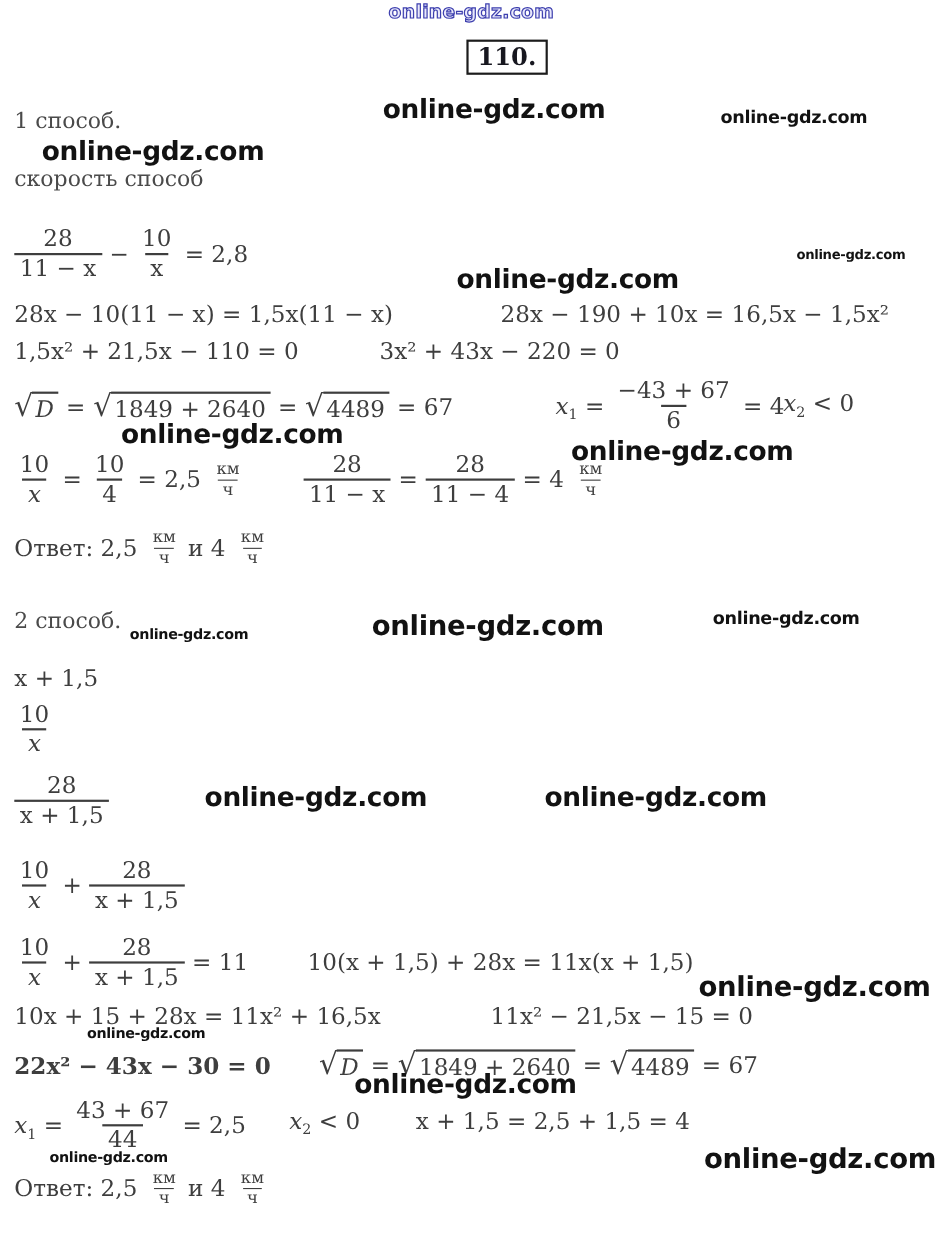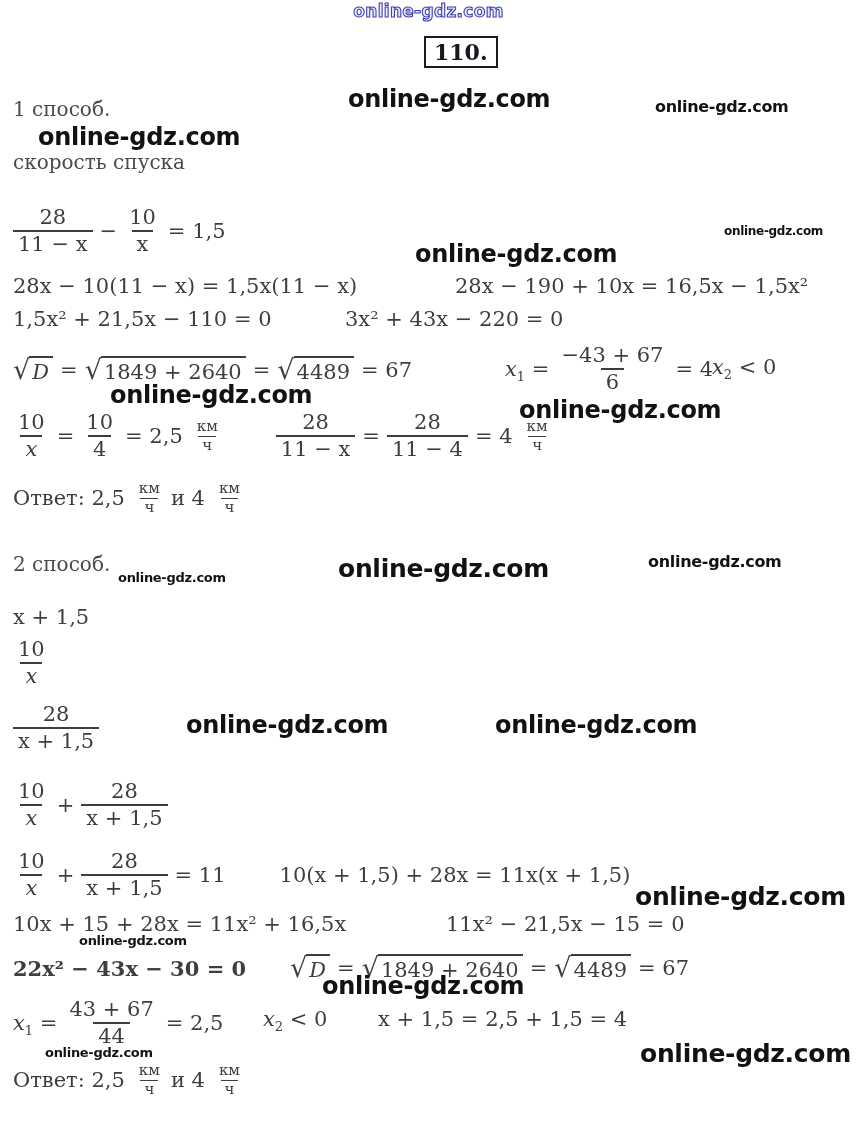--- a/index.html
+++ b/index.html
@@ -55,33 +55,33 @@
   <div class="wm wm-24" style="left:495px;top:711px;">online-gdz.com</div>
   <div class="wm wm-25" style="left:635px;top:882px;">online-gdz.com</div>
   <div class="wm wm-13" style="left:79px;top:933px;">online-gdz.com</div>
   <div class="wm wm-24" style="left:322px;top:972px;">online-gdz.com</div>
   <div class="wm wm-13" style="left:45px;top:1045px;">online-gdz.com</div>
   <div class="wm wm-25" style="left:640px;top:1039px;">online-gdz.com</div>
 
   <div class="problem-box">110.</div>
 
   <div class="abs hd" style="left:13px;top:97px;">1 способ.</div>
-  <div class="abs hd" style="left:13px;top:150px;">скорость спуска</div>
+  <div class="abs hd" style="left:13px;top:150px;">скорость способ</div>
 
   <div class="abs math mrow" style="left:13px;top:199px;height:64px;">
     <span class="frac">
       <span class="num">28</span>
       <span class="den">11 − x</span>
     </span>
     <span>−</span>
     <span class="frac">
       <span class="num">10</span>
       <span class="den">x</span>
     </span>
-    <span>= 1,5</span>
+    <span>= 2,8</span>
   </div>
 
   <div class="abs math" style="left:13px;top:274px;">28x − 10(11 − x) = 1,5x(11 − x)</div>
   <div class="abs math" style="left:455px;top:274px;">28x − 190 + 10x = 16,5x − 1,5x²</div>
 
   <div class="abs math" style="left:13px;top:307px;">1,5x² + 21,5x − 110 = 0</div>
   <div class="abs math" style="left:345px;top:307px;">3x² + 43x − 220 = 0</div>
 
   <div class="abs math mrow" style="left:13px;top:348px;height:44px;">
     <span class="sqrt">

